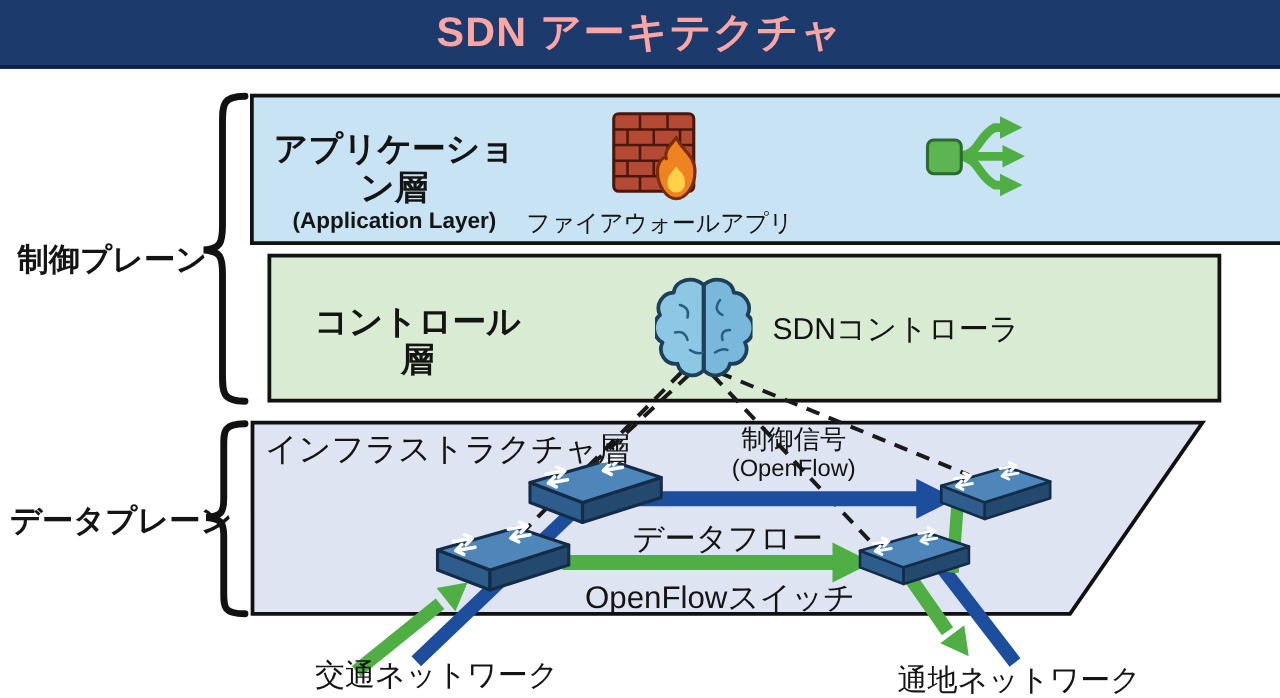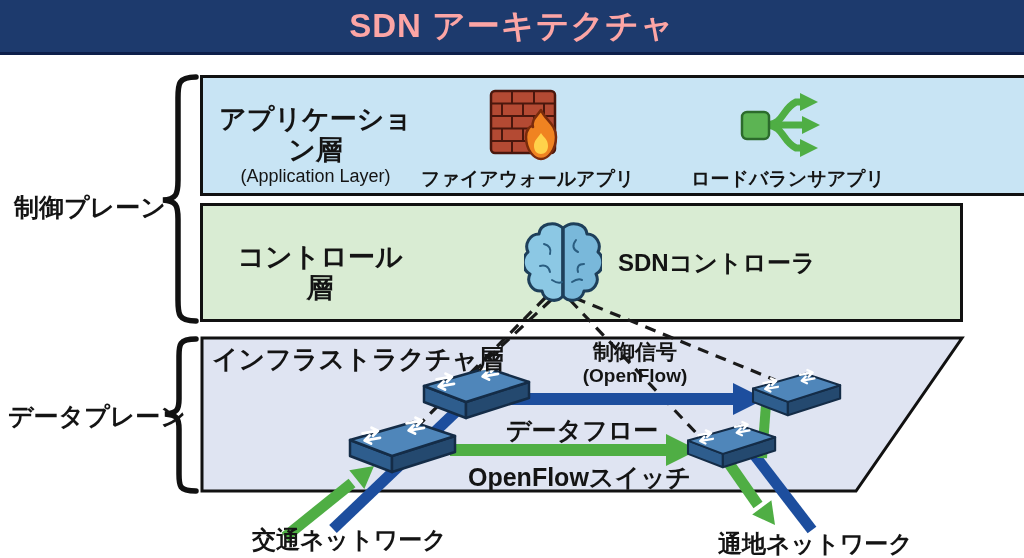--- a/index.html
+++ b/index.html
@@ -17,28 +17,28 @@
   #stage{position:relative;width:1024px;height:558px;background:#ffffff;overflow:hidden;}
 
   
   .titlebar{position:absolute;left:0;top:0;width:1024px;height:52px;background:var(--navy);
     border-bottom:3px solid var(--navy-line);display:flex;align-items:center;justify-content:center;z-index:4;}
   .titlebar h1{margin:0;font-size:33px;font-weight:bold;color:#fca5a5;letter-spacing:1px;}
 
   
   .layer-box{position:absolute;border:3px solid #111;box-sizing:border-box;z-index:1;}
   .box-app{left:200px;top:75px;width:908px;height:121px;background:var(--app-bg);}
-  .box-ctl{left:200px;top:203px;width:763px;height:119px;background:var(--ctl-bg);}
+  .box-ctl{left:214px;top:203px;width:763px;height:119px;background:var(--ctl-bg);}
 
   .layer-heading{position:absolute;text-align:center;line-height:1.15;}
   .layer-heading .jp{font-size:27px;font-weight:bold;}
-  .layer-heading .en{font-size:18px;font-weight:normal;}
+  .layer-heading .en{font-size:18px;font-weight:bold;}
 
   
-  .lbl{position:absolute;font-weight:bold;white-space:nowrap;z-index:3;}
+  .lbl{position:absolute;font-weight:normal;white-space:nowrap;z-index:3;}
 
   .plane-label{position:absolute;font-size:25px;font-weight:bold;z-index:3;white-space:nowrap;}
 
   svg.overlay{position:absolute;left:0;top:0;z-index:2;pointer-events:none;}
   .icon{position:absolute;z-index:3;}
 </style>
 </head>
 <body>
 
 <div id="stage">
@@ -137,21 +137,20 @@
     <g stroke="#4fae44" stroke-width="7" fill="none" stroke-linecap="round">
       <path d="M30,39 C46,37 44,23 58,16 H62"></path>
       <path d="M30,39 H64"></path>
       <path d="M30,39 C46,41 44,55 58,62 H62"></path>
     </g>
     <polygon points="62,7 80,16 62,25" fill="#4fae44"></polygon>
     <polygon points="64,30 82,39 64,48" fill="#4fae44"></polygon>
     <polygon points="62,53 80,62 62,71" fill="#4fae44"></polygon>
     <rect x="4" y="26" width="27" height="27" rx="5" fill="#5cb453" stroke="#2c6b2c" stroke-width="2.5"></rect>
   </svg>
-  <div class="lbl" style="left:691px;top:166px;font-size:19px;">ロードバランサアプリ</div>
 
   <svg class="icon" style="left:524px;top:220px;" width="78" height="84" viewBox="0 0 78 84">
     <path d="M39,8 C30,0 16,4 15,14 C6,14 0,24 4,32 C-3,38 -2,50 6,54 C2,62 8,72 18,71 C20,80 32,84 39,76 Z" fill="#8cc8e4" stroke="#1e3f5a" stroke-width="3" stroke-linejoin="round"></path>
     <path d="M39,8 C48,0 62,4 63,14 C72,14 78,24 74,32 C81,38 80,50 72,54 C76,62 70,72 60,71 C58,80 46,84 39,76 Z" fill="#79b8da" stroke="#1e3f5a" stroke-width="3" stroke-linejoin="round"></path>
     <line x1="39" y1="8" x2="39" y2="76" stroke="#1e3f5a" stroke-width="3"></line>
     <g stroke="#2a5d80" stroke-width="2" fill="none" stroke-linecap="round">
       <path d="M20,24 q8,2 6,10"></path>
         <path d="M52,20 q-6,8 2,12"></path>
       <path d="M16,46 q8,-2 10,6"></path>
         <path d="M60,44 q-8,0 -6,8"></path>

